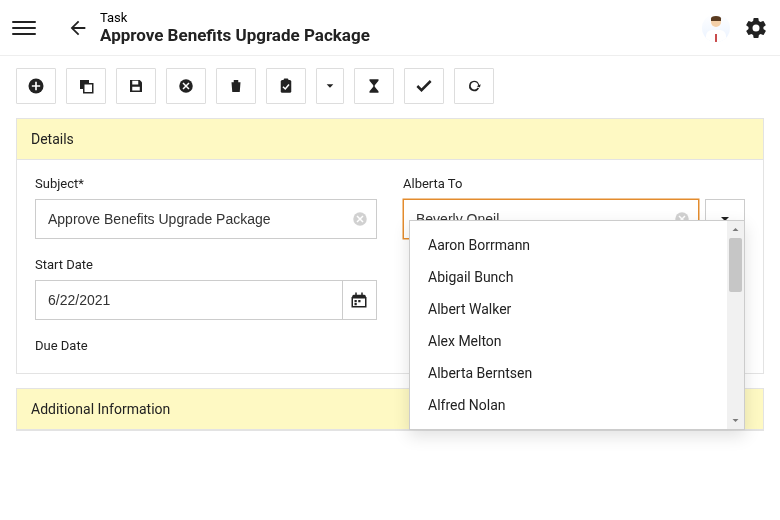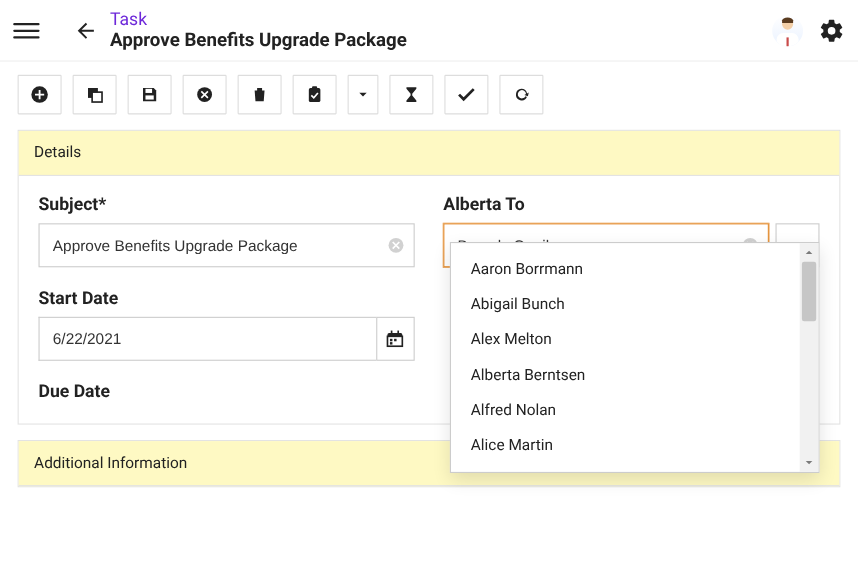--- a/index.html
+++ b/index.html
@@ -3,36 +3,36 @@
 <meta charset="utf-8">
 <style>
   * { box-sizing: border-box; }
   html, body { margin: 0; padding: 0; font-family: -apple-system, BlinkMacSystemFont, "Segoe UI", Roboto, Arial, sans-serif; font-size: 14px; color: #222; background: #fff; }
   .viewport { width: 780px; height: 520px; overflow: hidden; position: relative; background: #fff; }
   .header { display: flex; align-items: center; height: 56px; padding: 0 12px; border-bottom: 1px solid #eee; }
   .hamburger { width: 24px; height: 24px; display: flex; flex-direction: column; justify-content: center; gap: 4px; cursor: pointer; margin-right: 28px; }
   .hamburger span { display: block; height: 2px; background: #222; border-radius: 1px; }
   .back { width: 28px; height: 28px; display: flex; align-items: center; justify-content: center; cursor: pointer; margin-right: 8px; }
   .title-block { flex: 1; line-height: 1.2; }
-  .title-small { font-size: 16px; color: #6d28d9; }
+  .title-small { font-size: 13px; color: #000000; }
   .title-big { font-size: 17px; font-weight: 700; }
   .avatar { width: 28px; height: 28px; border-radius: 50%; margin-right: 14px; background: linear-gradient(#fff,#eaf2ff); position: relative; overflow: hidden; }
   .avatar .head { position: absolute; top: 3px; left: 9px; width: 10px; height: 10px; background: #f3cfa8; border-radius: 50%; }
   .avatar .hair { position: absolute; top: 2px; left: 9px; width: 10px; height: 5px; background: #5a3b20; border-radius: 50% 50% 0 0; }
   .avatar .body { position: absolute; bottom: -4px; left: 4px; width: 20px; height: 16px; background: #fff; border-radius: 6px 6px 0 0; }
   .avatar .tie { position: absolute; bottom: -2px; left: 13px; width: 2px; height: 10px; background: #c94b4b; }
   .gear { width: 24px; height: 24px; cursor: pointer; }
   .toolbar { display: flex; gap: 10px; padding: 12px 16px 14px 16px; align-items: center; }
   .tbtn { width: 40px; height: 36px; border: 1px solid #ddd; background: #fff; display: flex; align-items: center; justify-content: center; cursor: pointer; border-radius: 1px; }
   .tbtn.narrow { width: 28px; }
   .panel { margin: 0 16px 14px 16px; border: 1px solid #e3e3e3; background: #fff; }
   .panel-head { background: #fef9c3; padding: 12px 14px; font-size: 14px; border-bottom: 1px solid #e3e3e3; }
   .panel-body { padding: 16px 18px 20px 18px; display: grid; grid-template-columns: 1fr 1fr; column-gap: 26px; row-gap: 18px; position: relative; }
   .field { display: flex; flex-direction: column; gap: 8px; }
-  .label { font-weight: 700; font-size: 16px; }
+  .label { font-weight: 400; font-size: 13px; }
   .input-wrap { position: relative; }
   .text-input { width: 100%; height: 40px; border: 1px solid #ccc; background: #fff; padding: 0 34px 0 12px; font-size: 14px; color: #333; outline: none; }
   .text-input.focused { border: 1px solid #e38b2d; box-shadow: 0 0 0 0.5px #e38b2d; }
   .clear-btn { position: absolute; right: 8px; top: 50%; transform: translateY(-50%); width: 18px; height: 18px; cursor: pointer; opacity: 0.45; }
   .input-with-btn { display: flex; }
   .input-with-btn .text-input { border-right: none; }
   .addon-btn { width: 40px; height: 40px; border: 1px solid #ccc; background: #fff; display: flex; align-items: center; justify-content: center; cursor: pointer; }
   .assigned-wrap { display: flex; gap: 6px; align-items: stretch; }
   .assigned-wrap .input-wrap { flex: 1; }
   .dd-btn { width: 40px; height: 40px; border: 1px solid #ccc; background: #fff; display: flex; align-items: center; justify-content: center; cursor: pointer; }
@@ -170,20 +170,21 @@
           <svg width="12" height="12" viewBox="0 0 24 24">
                 <path d="M4 8l8 8 8-8z" fill="#222"></path>
               </svg>
         </div>
       </div>
 
       <div class="dropdown">
         <ul id="dd-list">
               <li>Aaron Borrmann</li>
               <li>Abigail Bunch</li>
+              <li>Albert Walker</li>
               <li>Alex Melton</li>
               <li>Alberta Berntsen</li>
               <li>Alfred Nolan</li>
               <li>Alice Martin</li>
             </ul>
         <div class="dd-scroll">
           <div class="up">
                 <svg width="9" height="9" viewBox="0 0 24 24">
                   <path d="M4 16l8-8 8 8z" fill="#7a7a7a"></path>
                 </svg>

